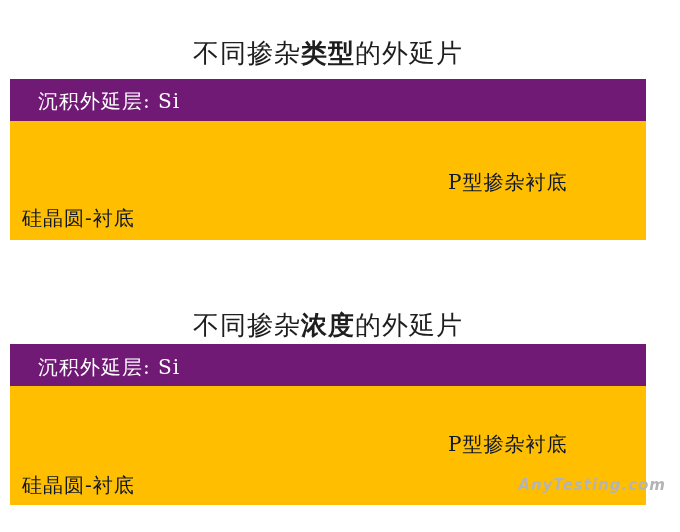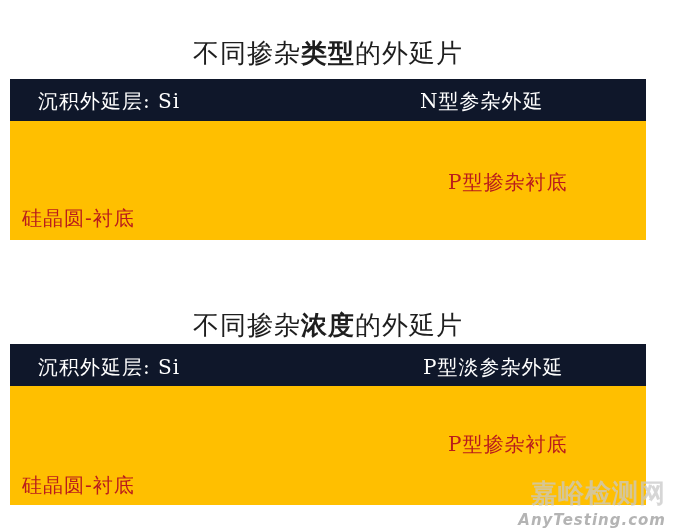--- a/index.html
+++ b/index.html
@@ -1,56 +1,53 @@
 <!DOCTYPE html>
 <html><head>
 <meta charset="utf-8">
 <style>
   html, body { margin: 0; padding: 0; background: #ffffff; }
   body { width: 680px; height: 532px; position: relative; overflow: hidden;
          font-family: "DejaVu Serif", "Liberation Serif", serif; }
   .title { position: absolute; left: 10px; width: 636px; text-align: center;
            font-size: 26px; color: #1e1e1e; letter-spacing: 1px; }
   .title b { font-weight: bold; }
-  .epi { position: absolute; left: 10px; width: 636px; height: 42px; background: #0f172a; }
+  .epi { position: absolute; left: 10px; width: 636px; height: 42px; background: #701a75; }
   .sub { position: absolute; left: 10px; width: 636px; height: 119px; background: #ffbf00; }
   .lbl { position: absolute; font-size: 20px; white-space: nowrap; letter-spacing: 1px; }
   .w { color: #ffffff; }
-  .d { color: #b91c1c; }
+  .d { color: #0f172a; }
   .wm { position: absolute; right: 14px; text-align: right; font-family: "DejaVu Sans", sans-serif; }
   .wm-cn { font-size: 26px; color: rgba(200,200,200,0.75); font-weight: bold; letter-spacing: 1px; }
   .wm-en { font-size: 15px; color: #b4b4b4; font-style: italic; font-weight: bold; letter-spacing: 1px; }
 </style>
 </head>
 <body>
 
 <div>
   <div class="title" style="top:36px;">
     <span>不同掺杂</span><b>类型</b><span>的外延片</span>
   </div>
   <div class="epi" style="top:79px;">
     <span class="lbl w" style="left:28px; top:9px;">沉积外延层: Si</span>
-    <span class="lbl w" style="left:410px; top:9px;">N型参杂外延</span>
   </div>
   <div class="sub" style="top:121px;">
     <span class="lbl d" style="left:438px; top:48px;">P型掺杂衬底</span>
     <span class="lbl d" style="left:12px; top:84px;">硅晶圆-衬底</span>
   </div>
 </div>
 
 <div>
   <div class="title" style="top:308px;">
     <span>不同掺杂</span><b>浓度</b><span>的外延片</span>
   </div>
   <div class="epi" style="top:344px;">
     <span class="lbl w" style="left:28px; top:10px;">沉积外延层: Si</span>
-    <span class="lbl w" style="left:413px; top:10px;">P型淡参杂外延</span>
   </div>
   <div class="sub" style="top:386px;">
     <span class="lbl d" style="left:438px; top:45px;">P型掺杂衬底</span>
     <span class="lbl d" style="left:12px; top:86px;">硅晶圆-衬底</span>
   </div>
 </div>
 
 <div class="wm" style="top:476px;">
-  <div class="wm-cn">嘉峪检测网</div>
   <div class="wm-en">AnyTesting.com</div>
 </div>
 
 </body></html>

